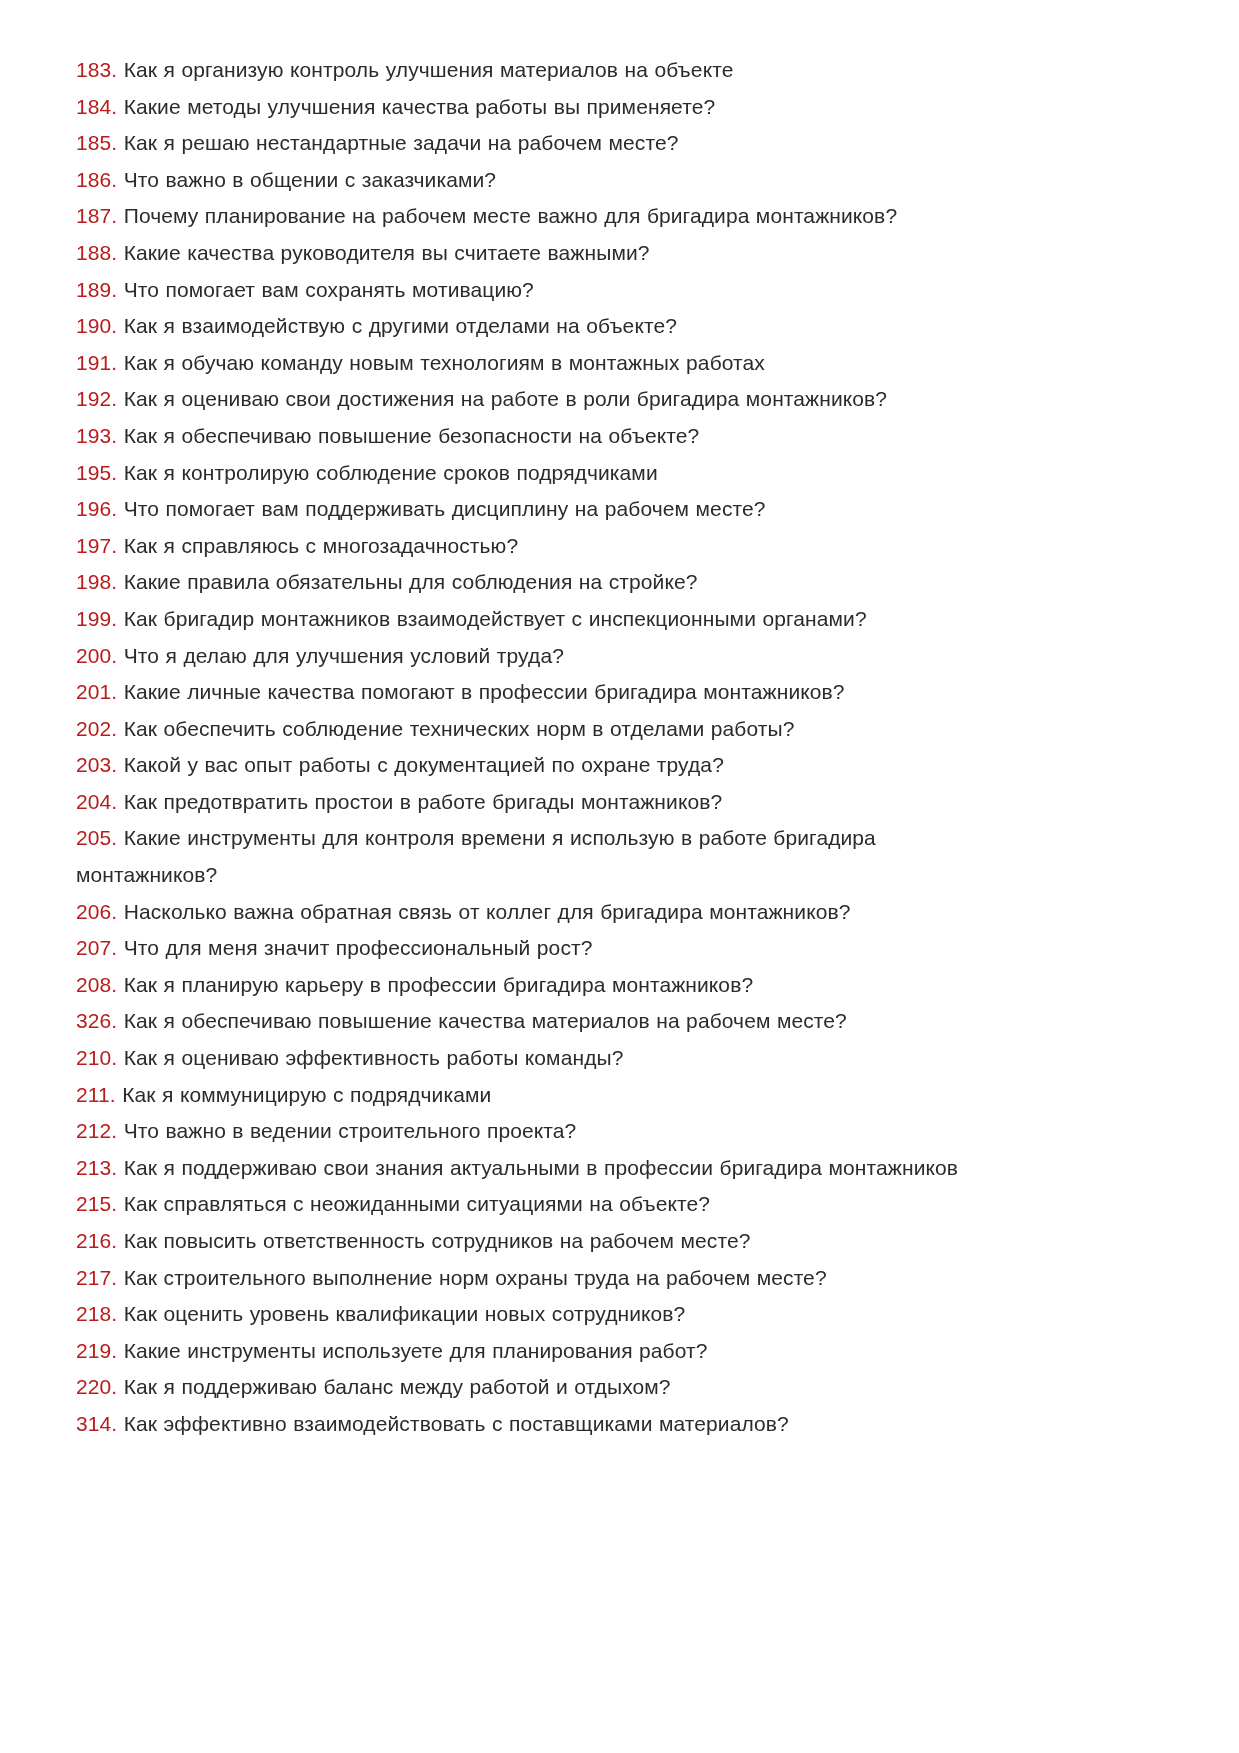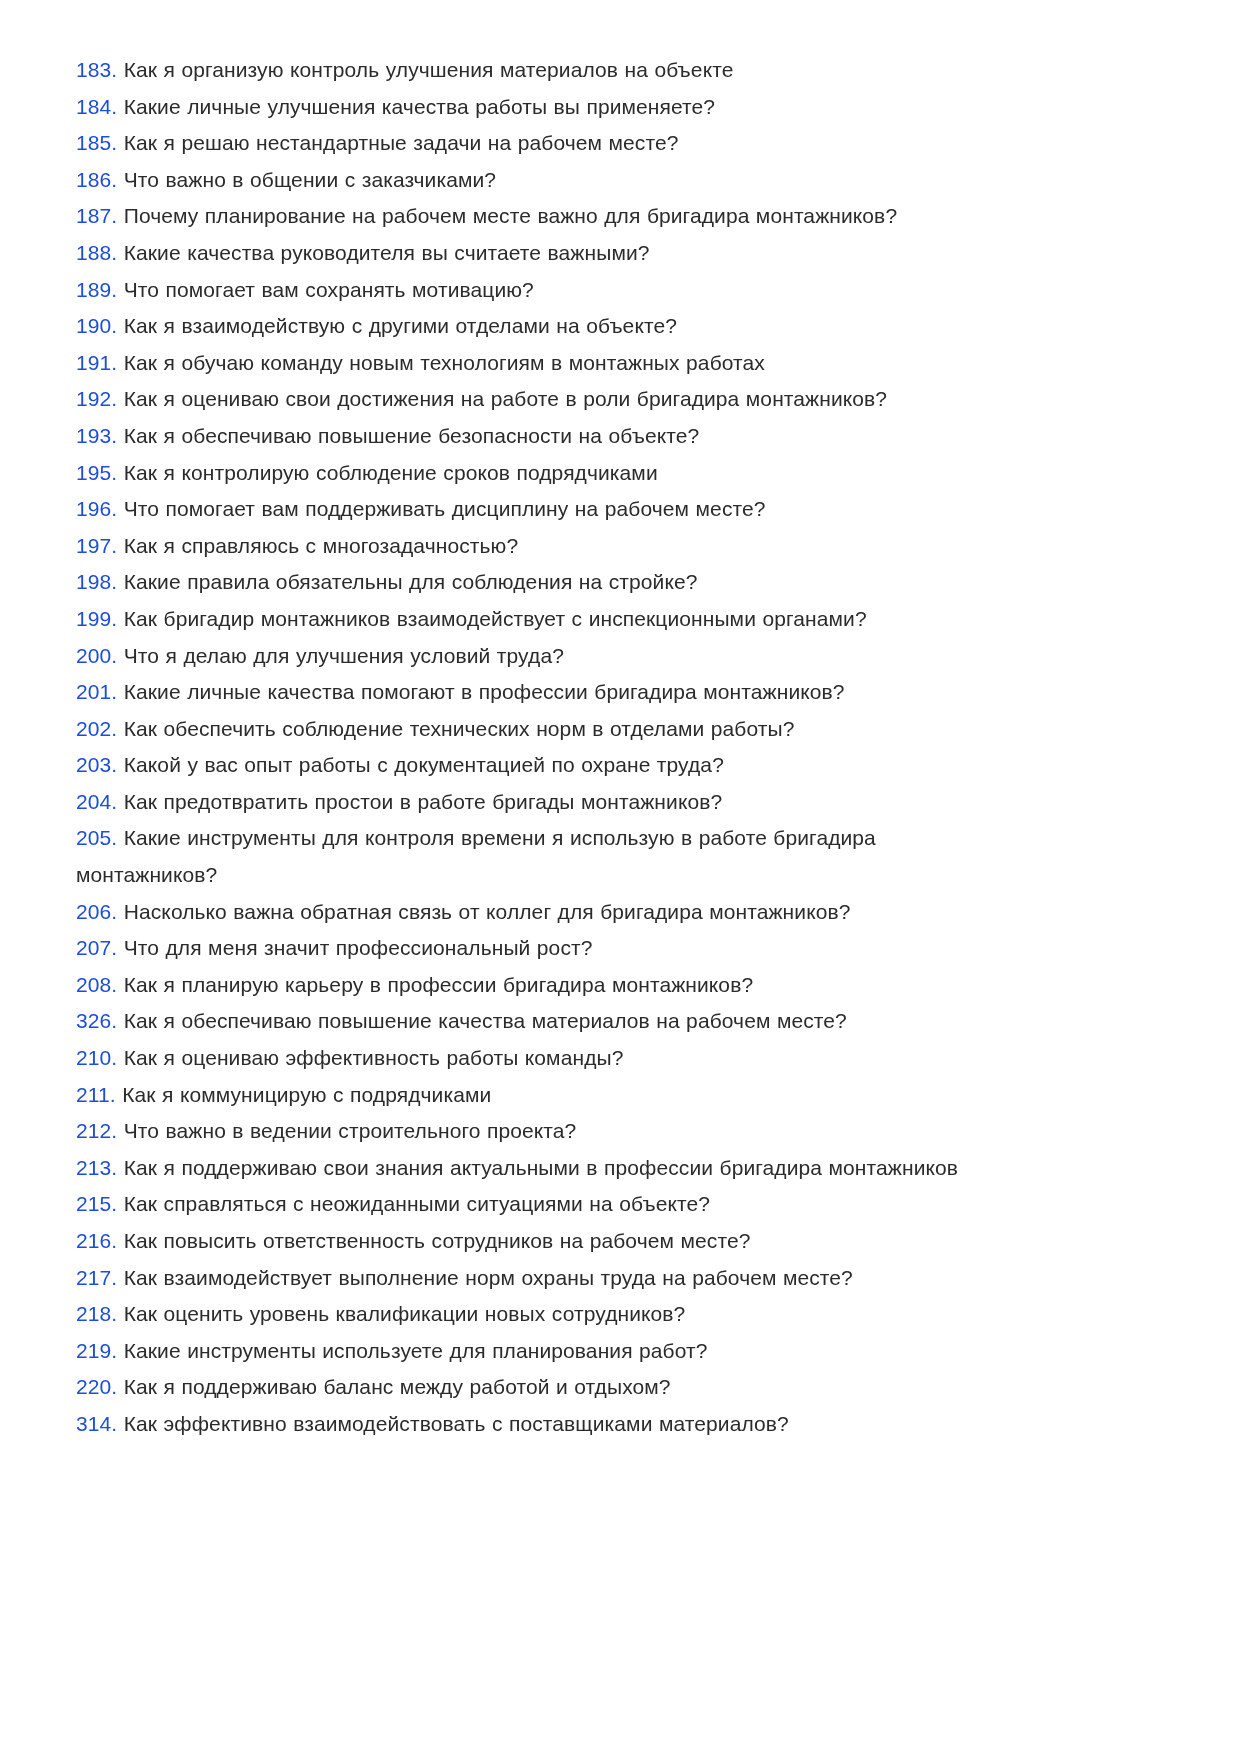--- a/index.html
+++ b/index.html
@@ -28,31 +28,31 @@
   }
   .question-item {
     font-size: 21px;
     line-height: 36.6px;
     color: #2b2b2b;
     font-weight: 400;
     letter-spacing: 0.1px;
     word-spacing: 0.5px;
   }
   .question-item .num {
-    color: #1d4ed8;
+    color: #b91c1c;
   }
 </style>
 </head>
 <body>
 
 <div class="page">
   <ol class="question-list" id="question-list">
   <li class="question-item"><span class="num">183.</span> <span class="txt">Как я организую контроль улучшения материалов на объекте</span></li>
 
-  <li class="question-item"><span class="num">184.</span> <span class="txt">Какие личные улучшения качества работы вы применяете?</span></li>
+  <li class="question-item"><span class="num">184.</span> <span class="txt">Какие методы улучшения качества работы вы применяете?</span></li>
 
   <li class="question-item"><span class="num">185.</span> <span class="txt">Как я решаю нестандартные задачи на рабочем месте?</span></li>
 
   <li class="question-item"><span class="num">186.</span> <span class="txt">Что важно в общении с заказчиками?</span></li>
 
   <li class="question-item"><span class="num">187.</span> <span class="txt">Почему планирование на рабочем месте важно для бригадира монтажников?</span></li>
 
   <li class="question-item"><span class="num">188.</span> <span class="txt">Какие качества руководителя вы считаете важными?</span></li>
 
   <li class="question-item"><span class="num">189.</span> <span class="txt">Что помогает вам сохранять мотивацию?</span></li>
@@ -102,21 +102,21 @@
 
   <li class="question-item"><span class="num">212.</span> <span class="txt">Что важно в ведении строительного проекта?</span></li>
 
   <li class="question-item"><span class="num">213.</span> <span class="txt">Как я поддерживаю свои знания актуальными в профессии бригадира монтажников</span></li>
 
 
   <li class="question-item"><span class="num">215.</span> <span class="txt">Как справляться с неожиданными ситуациями на объекте?</span></li>
 
   <li class="question-item"><span class="num">216.</span> <span class="txt">Как повысить ответственность сотрудников на рабочем месте?</span></li>
 
-  <li class="question-item"><span class="num">217.</span> <span class="txt">Как взаимодействует выполнение норм охраны труда на рабочем месте?</span></li>
+  <li class="question-item"><span class="num">217.</span> <span class="txt">Как строительного выполнение норм охраны труда на рабочем месте?</span></li>
 
   <li class="question-item"><span class="num">218.</span> <span class="txt">Как оценить уровень квалификации новых сотрудников?</span></li>
 
   <li class="question-item"><span class="num">219.</span> <span class="txt">Какие инструменты используете для планирования работ?</span></li>
 
   <li class="question-item"><span class="num">220.</span> <span class="txt">Как я поддерживаю баланс между работой и отдыхом?</span></li>
 
   <li class="question-item"><span class="num">314.</span> <span class="txt">Как эффективно взаимодействовать с поставщиками материалов?</span></li>
 </ol>
 </div>

